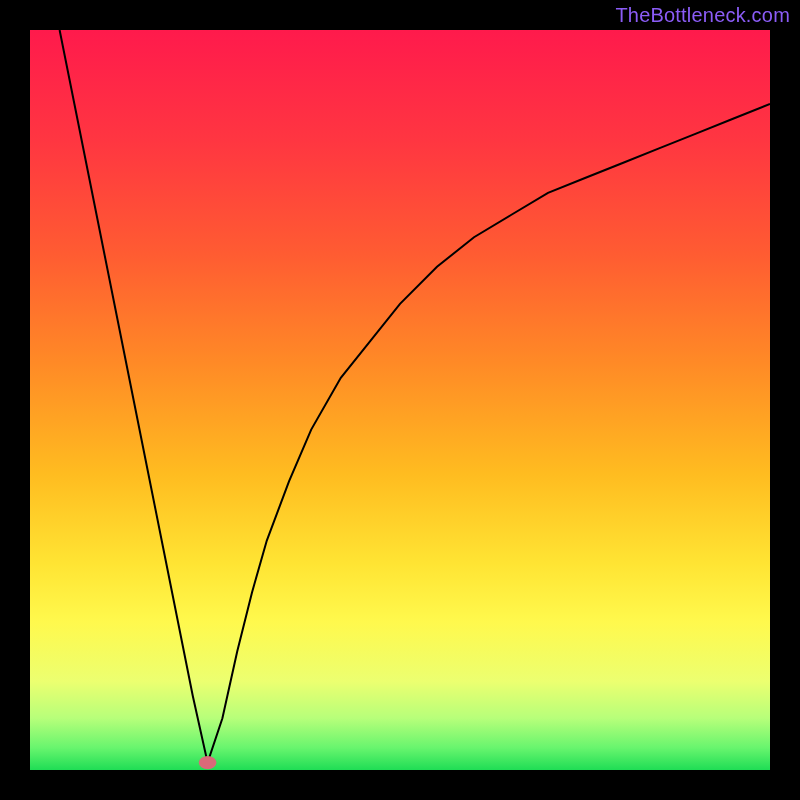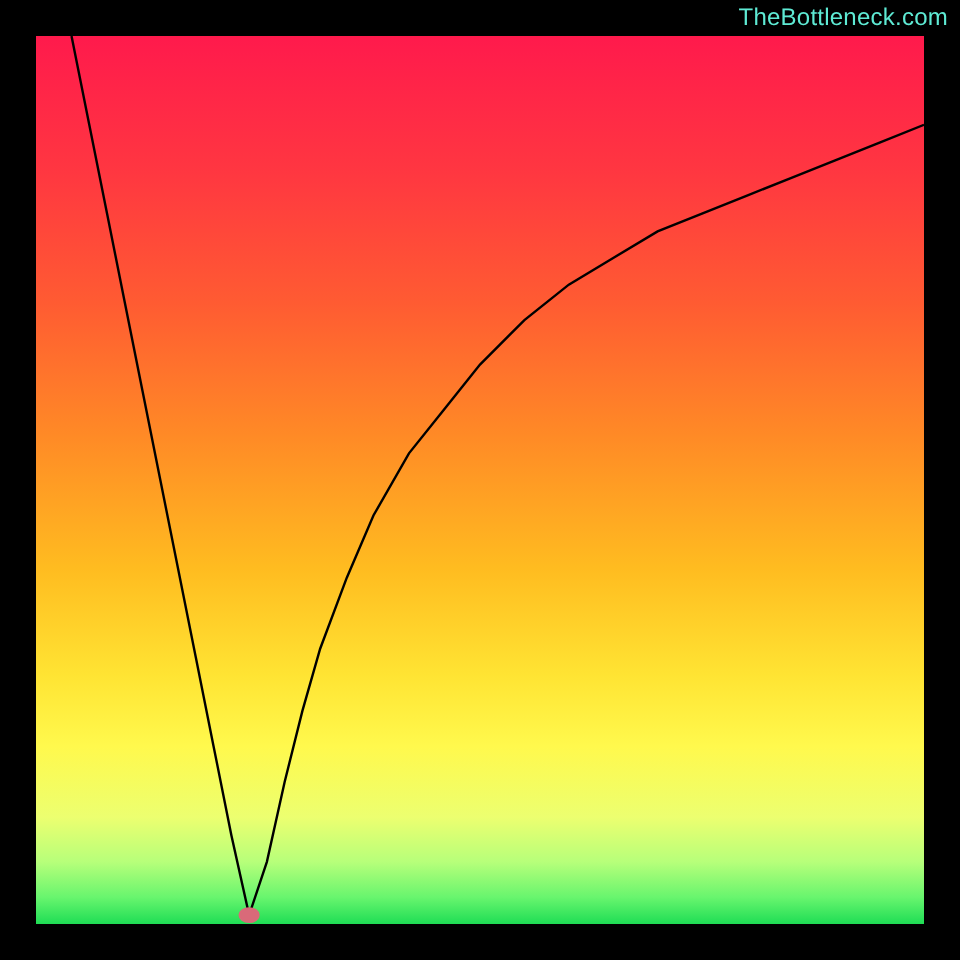--- a/index.html
+++ b/index.html
@@ -13,21 +13,21 @@
   .frame {
     width: 800px;
     height: 800px;
     background: #000;
     position: relative;
   }
   .watermark {
     position: absolute;
     top: 4px;
     right: 10px;
-    color: #5eead4;
+    color: #8b5cf6;
     font-size: 20px;
     letter-spacing: 0.2px;
     z-index: 10;
   }
   svg.plot {
     position: absolute;
     left: 30px;
     top: 30px;
     width: 740px;
     height: 740px;

